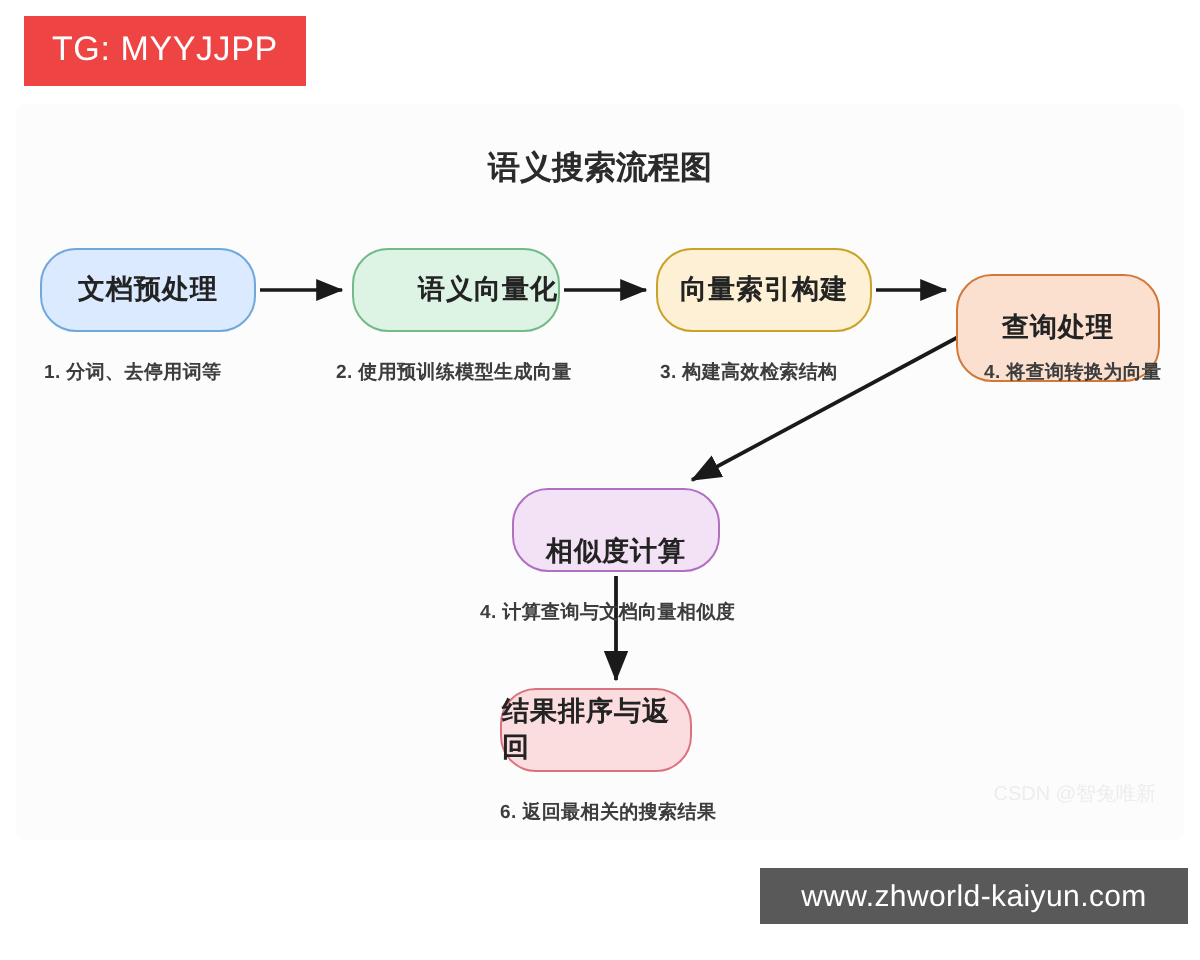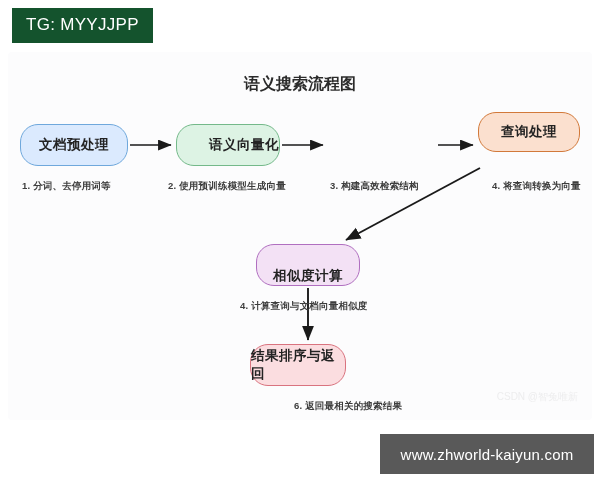--- a/index.html
+++ b/index.html
@@ -13,21 +13,21 @@
     position: relative;
     overflow: hidden;
     font-family: "Liberation Sans", "DejaVu Sans", sans-serif;
   }
 
   
   #tg-chip {
     position: absolute;
     left: 12px;
     top: 8px;
-    background: #14532d;
+    background: #ef4444;
     color: #ffffff;
     font-size: 17px;
     letter-spacing: 0.3px;
     padding: 7px 14px 8px 14px;
     white-space: nowrap;
   }
 
   
   #card {
     position: absolute;
@@ -84,49 +84,49 @@
     color: #3d3d3d;
     letter-spacing: 0.2px;
     white-space: nowrap;
     z-index: 3;
   }
 
   
   #node-1 { left: 12px;  top: 72px;  width: 108px; height: 42px; }
   #node-2 { left: 168px; top: 72px;  width: 104px; height: 42px; padding-left: 32px; }
   #node-3 { left: 320px; top: 72px;  width: 108px; height: 42px; }
-  #node-4 { left: 470px; top: 60px;  width: 102px; height: 40px; }
+  #node-4 { left: 470px; top: 85px;  width: 102px; height: 54px; }
   #node-5 { left: 248px; top: 192px; width: 104px; height: 42px; }
   #node-6 { left: 242px; top: 292px; width: 96px; height: 42px; }
 
   #cap-1 { left: 14px;  top: 128px; }
   #cap-2 { left: 160px; top: 128px; }
   #cap-3 { left: 322px; top: 128px; }
   #cap-4 { left: 484px; top: 128px; }
   #cap-5 { left: 232px; top: 248px; }
-  #cap-6 { left: 242px; top: 348px; margin-left: 44px; }
+  #cap-6 { left: 242px; top: 348px; }
 
   
   #csdn-mark {
     position: absolute;
     right: 14px;
     top: 338px;
     font-size: 10px;
     color: #ededee;
     white-space: nowrap;
     z-index: 1;
   }
 
   
   #url-banner {
     position: absolute;
     left: 380px;
     top: 434px;
     width: 214px;
-    height: 40px;
+    height: 28px;
     background: #595959;
     color: #ffffff;
     display: flex;
     align-items: center;
     justify-content: center;
     font-size: 15px;
     letter-spacing: 0.2px;
   }
 </style>
 </head>
@@ -159,20 +159,23 @@
   <div class="node" id="node-1" style="background:#dbeafe;border-color:#6fa8dc;">
     <span>文档预处理</span>
   </div>
   <div class="caption" id="cap-1">1. 分词、去停用词等</div>
 
   <div class="node" id="node-2" style="background:#ddf3e4;border-color:#74b98a;">
     <span>语义向量化</span>
   </div>
   <div class="caption" id="cap-2">2. 使用预训练模型生成向量</div>
 
+  <div class="node" id="node-3" style="background:#fdf0d5;border-color:#c9a227;">
+    <span>向量索引构建</span>
+  </div>
   <div class="caption" id="cap-3">3. 构建高效检索结构</div>
 
   <div class="node" id="node-4" style="background:#fbe0cf;border-color:#d2793a;">
     <span>查询处理</span>
   </div>
   <div class="caption" id="cap-4">4. 将查询转换为向量</div>
 
   <div class="node" id="node-5" style="background:#f3e1f5;border-color:#b06fc0;align-items:flex-end;">
     <span>相似度计算</span>
   </div>

